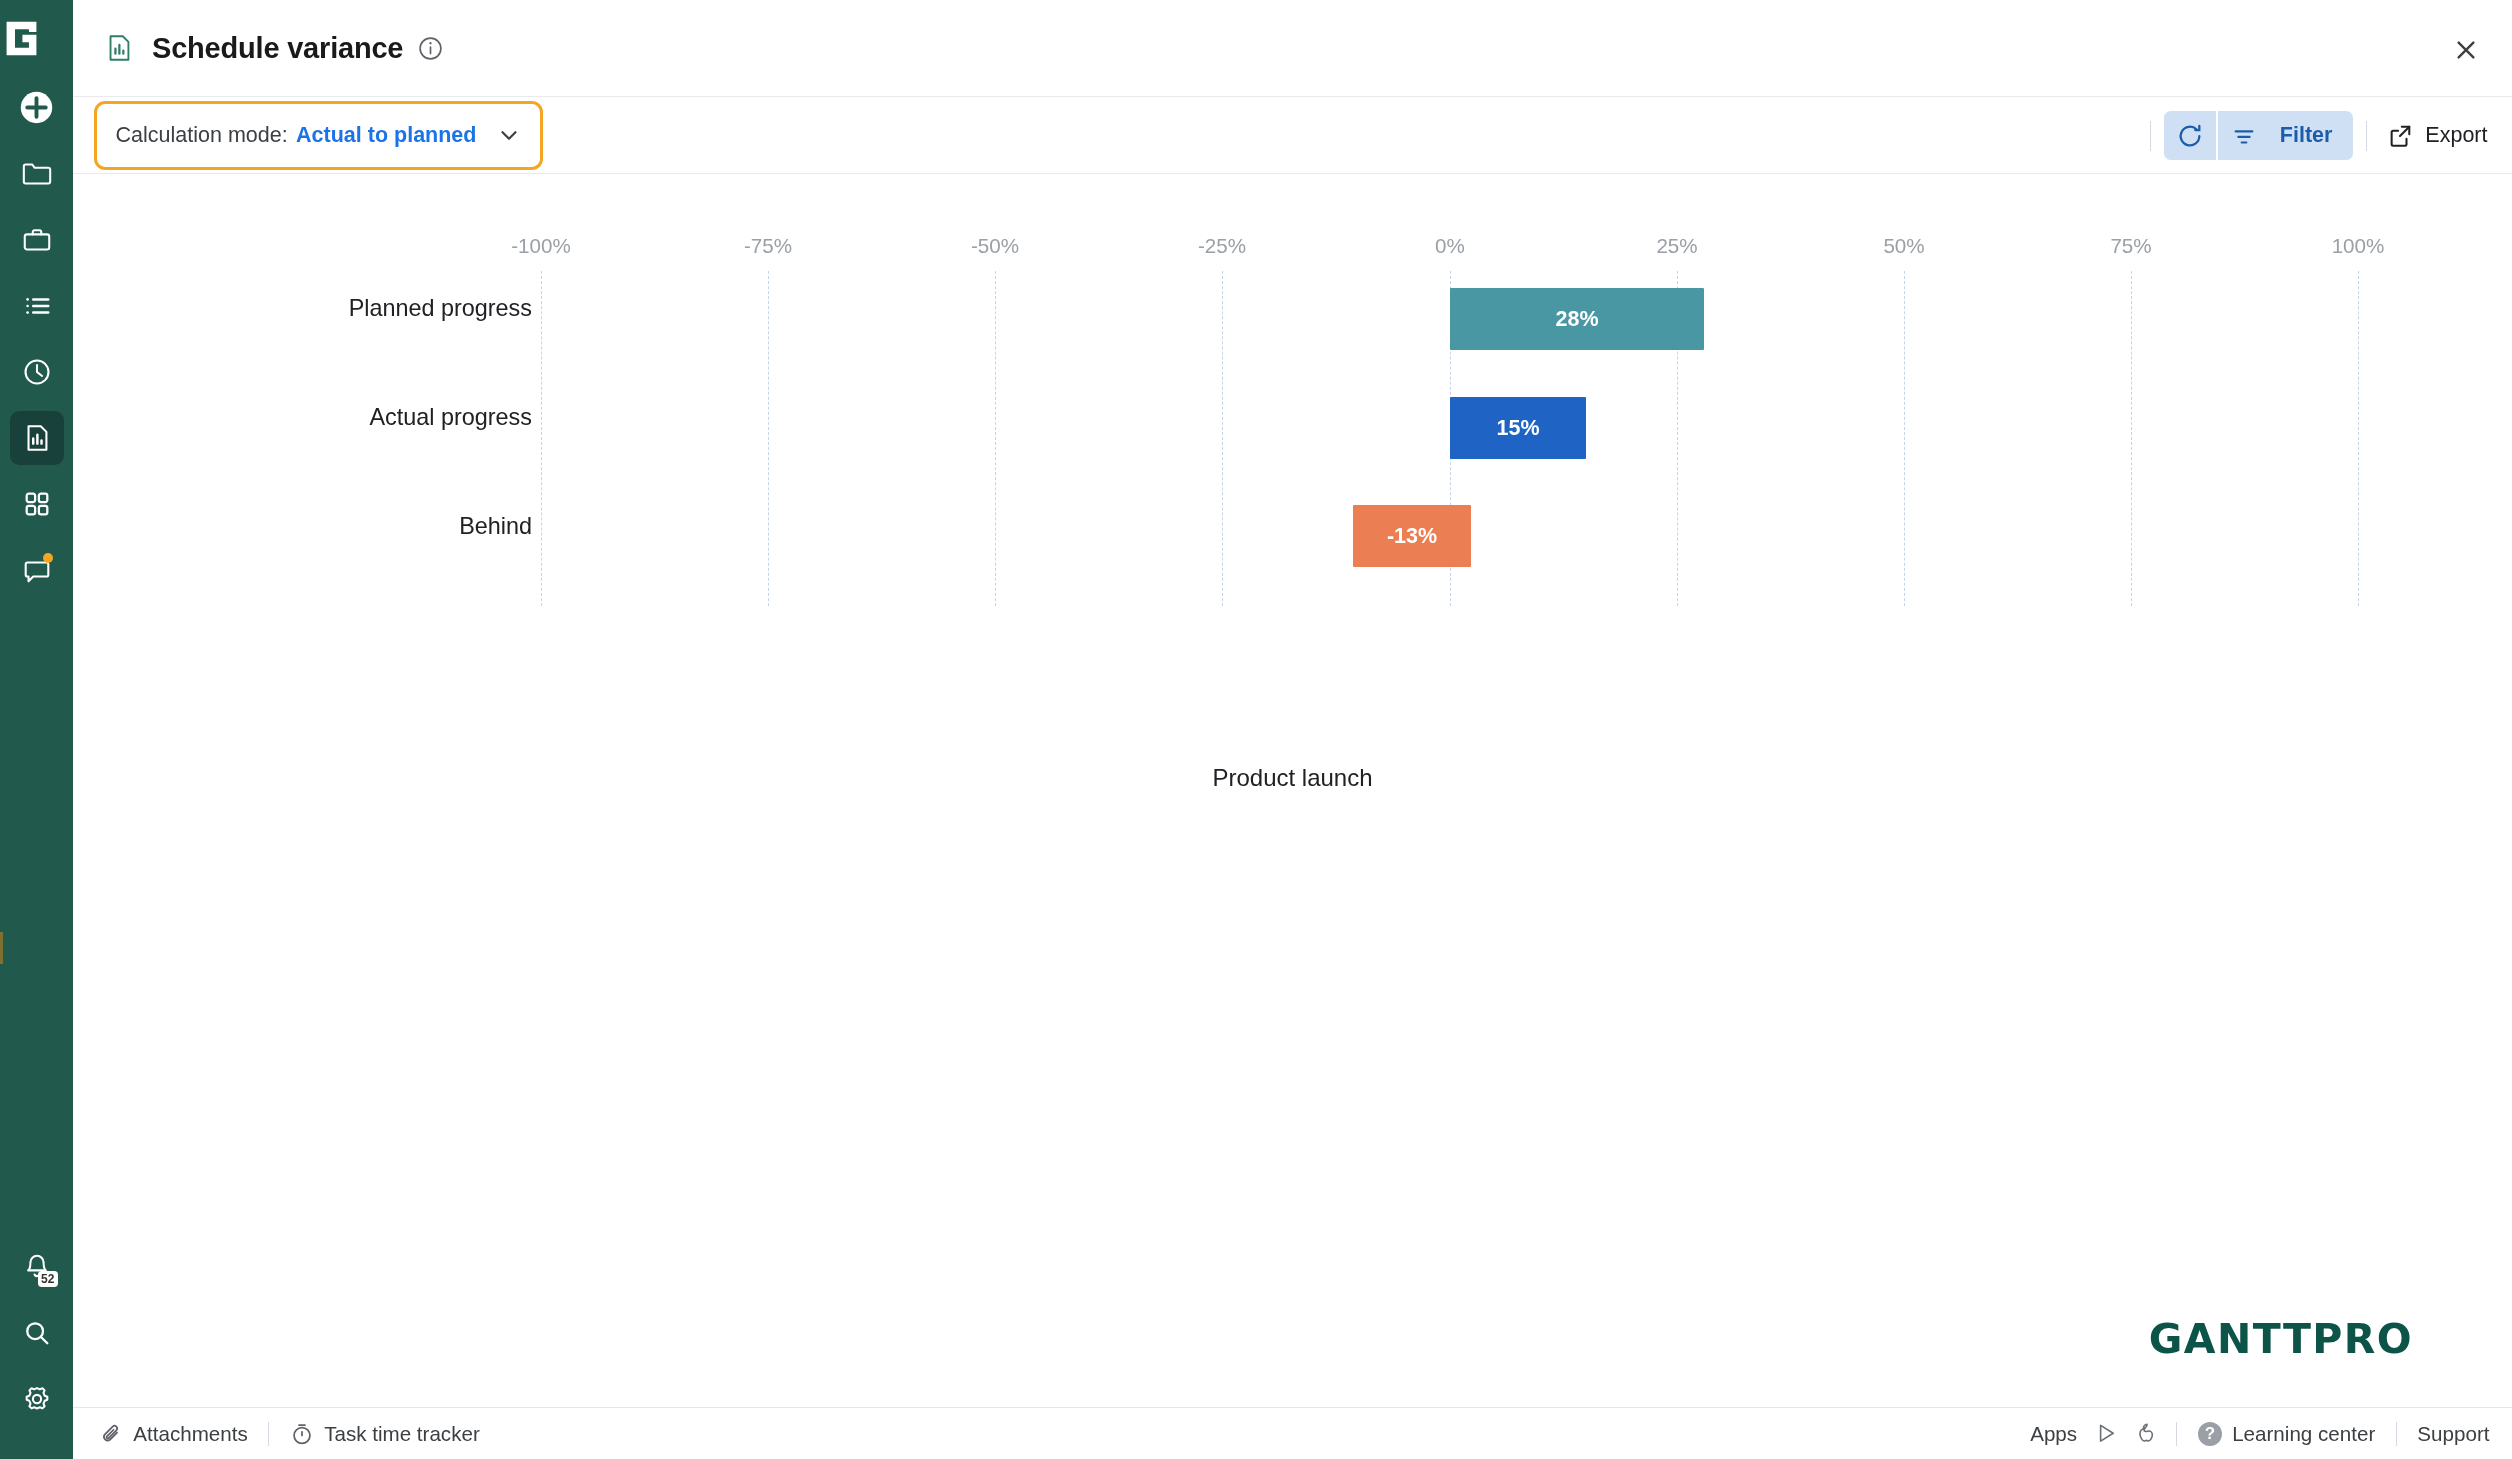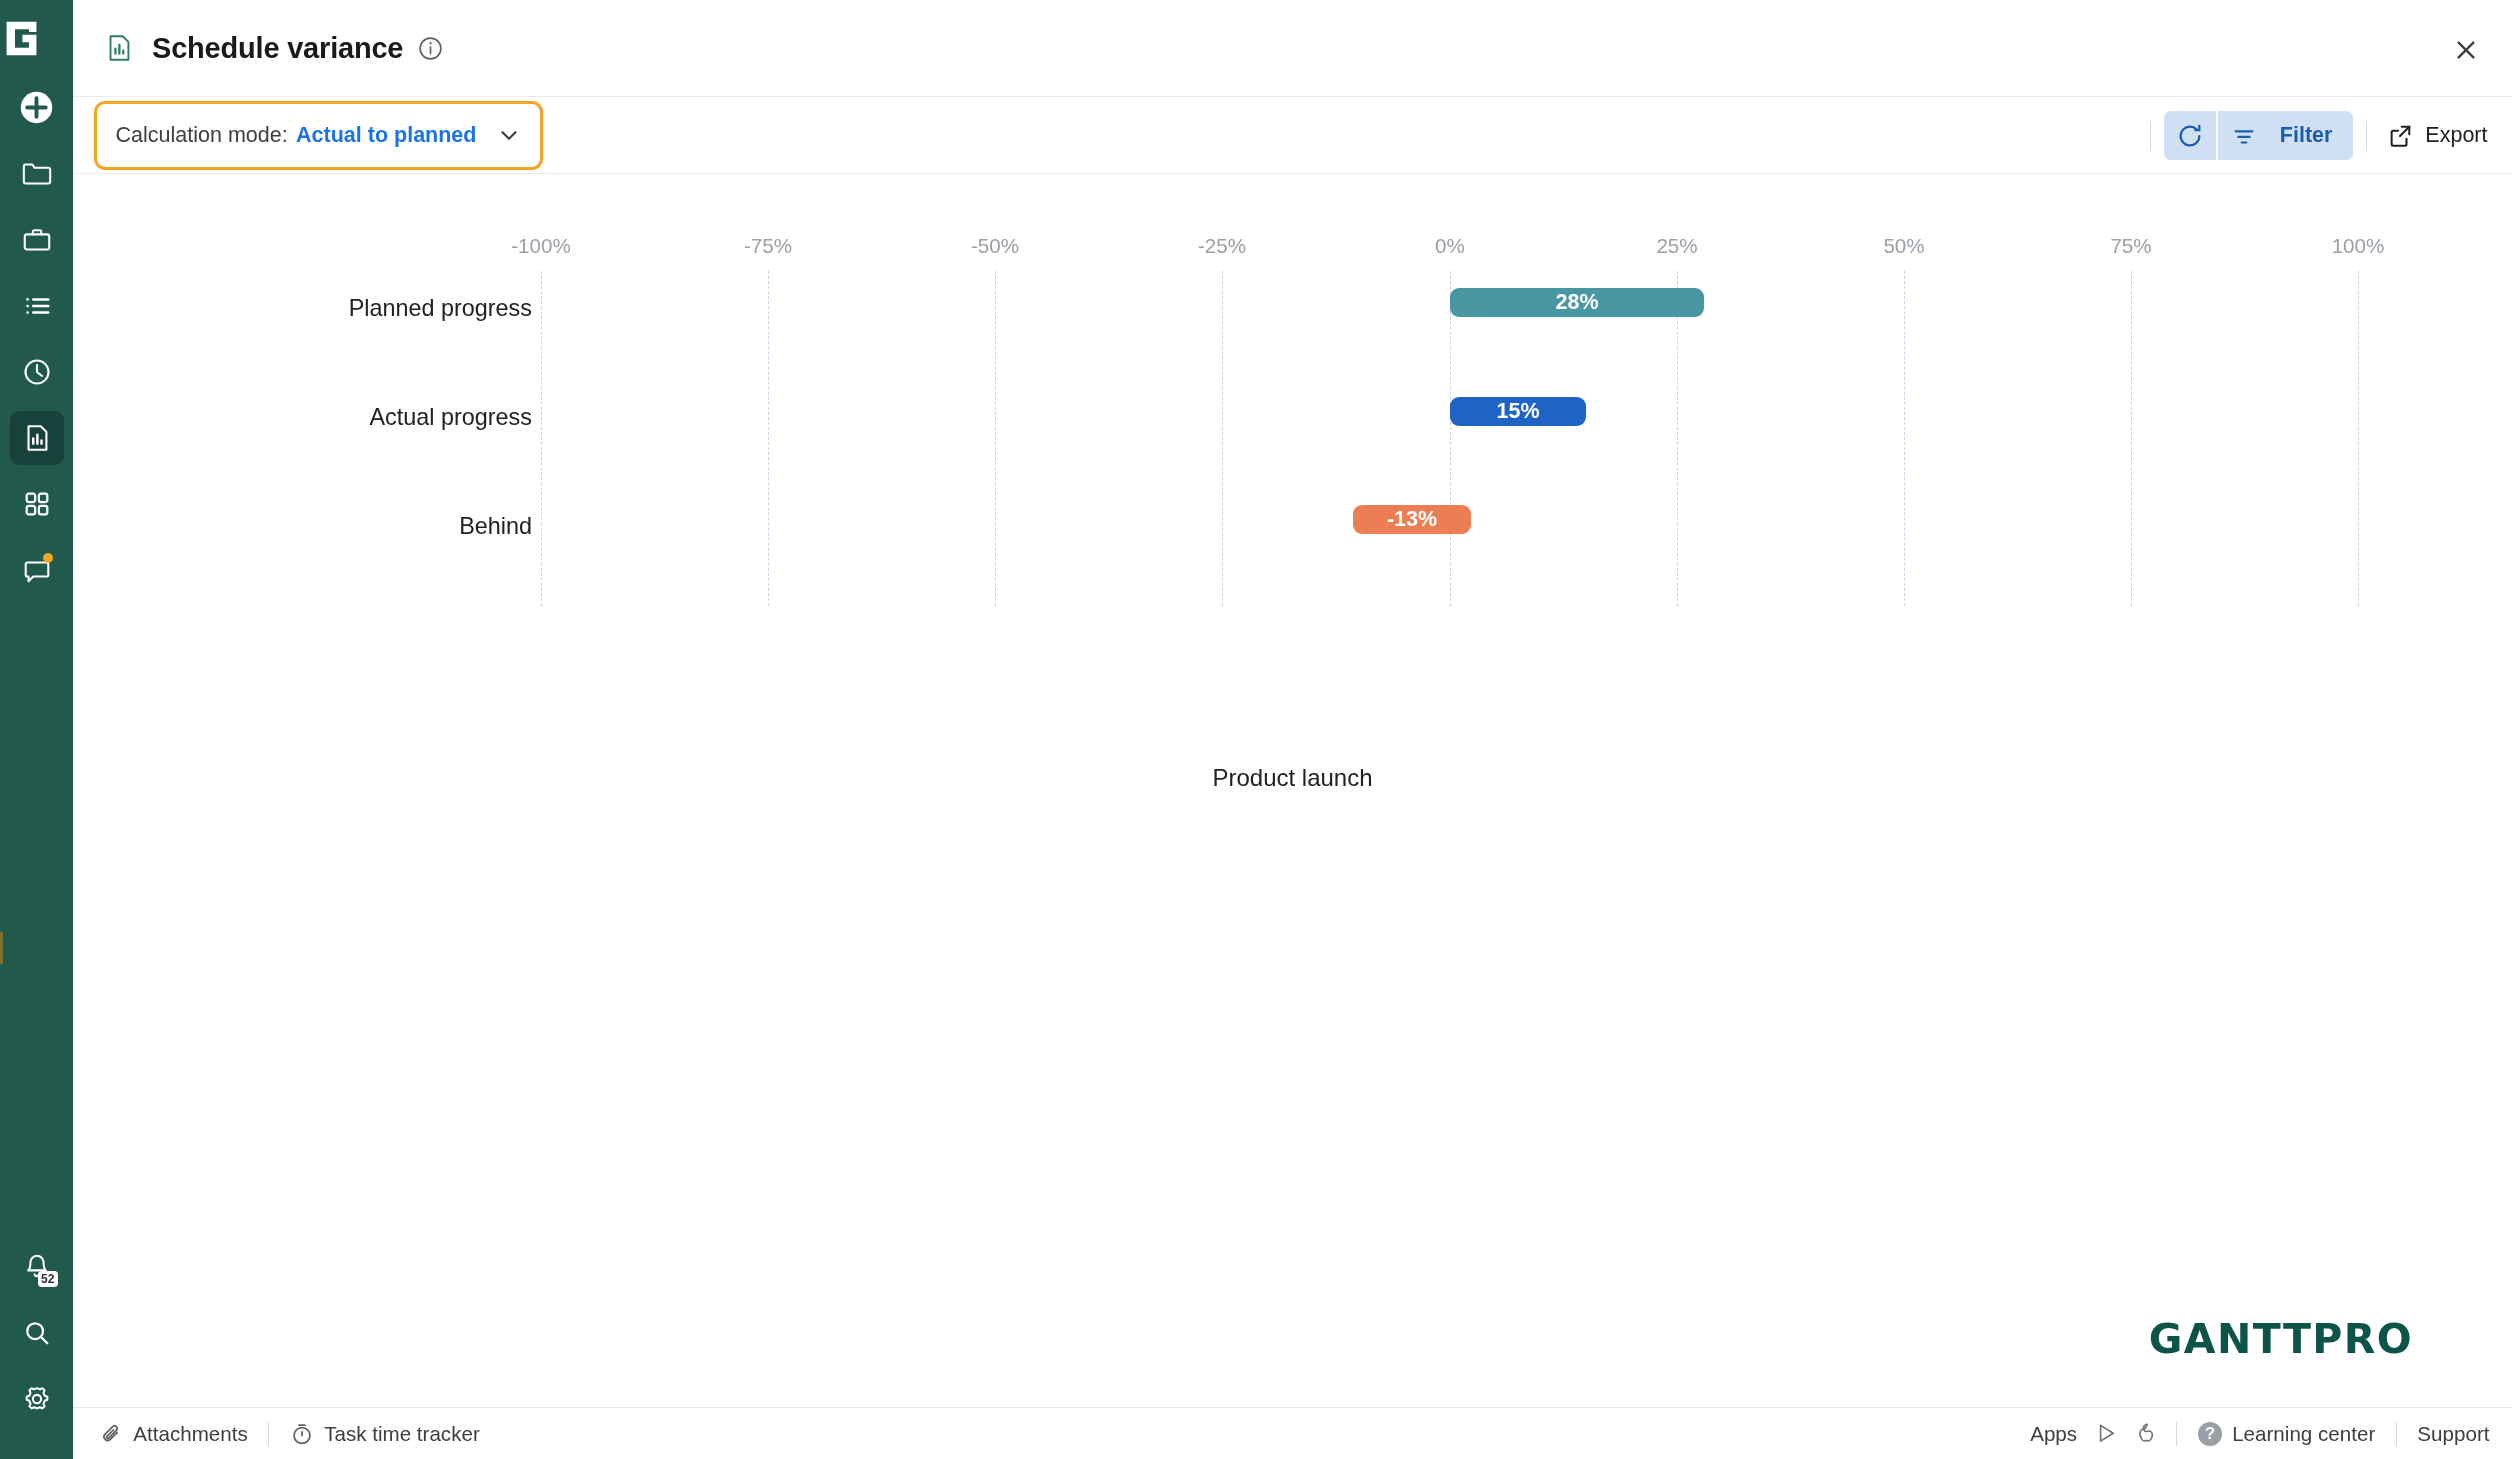--- a/index.html
+++ b/index.html
@@ -116,21 +116,21 @@
   .tick-label {
     position: absolute; top: -9.4px; transform: translateX(-50%);
     font-size: 20.6px; color: #9aa0a6; white-space: nowrap;
   }
   #cat-labels { position: absolute; left: 0; top: 69px; width: 468px; height: 363px; margin-left: 11px; }
   .cat-row {
     position: absolute; width: 448px; text-align: right;
     font-size: 23.4px; color: #202124;
   }
   .bar {
-    position: absolute; height: 29px; border-radius: 9px;
+    position: absolute; height: 62px; border-radius: 1px;
     display: flex; align-items: center; justify-content: center;
     color: #ffffff; font-size: 21.5px; font-weight: 700;
   }
   #x-axis-title {
     position: absolute; top: 590px; left: 0; width: 2439px;
     text-align: center; font-size: 24px; color: #202124;
   }
   #brand-logo {
     position: absolute; right: 99px; top: 1141px;
     font-size: 41px; font-weight: 700; color: #0C5348;

